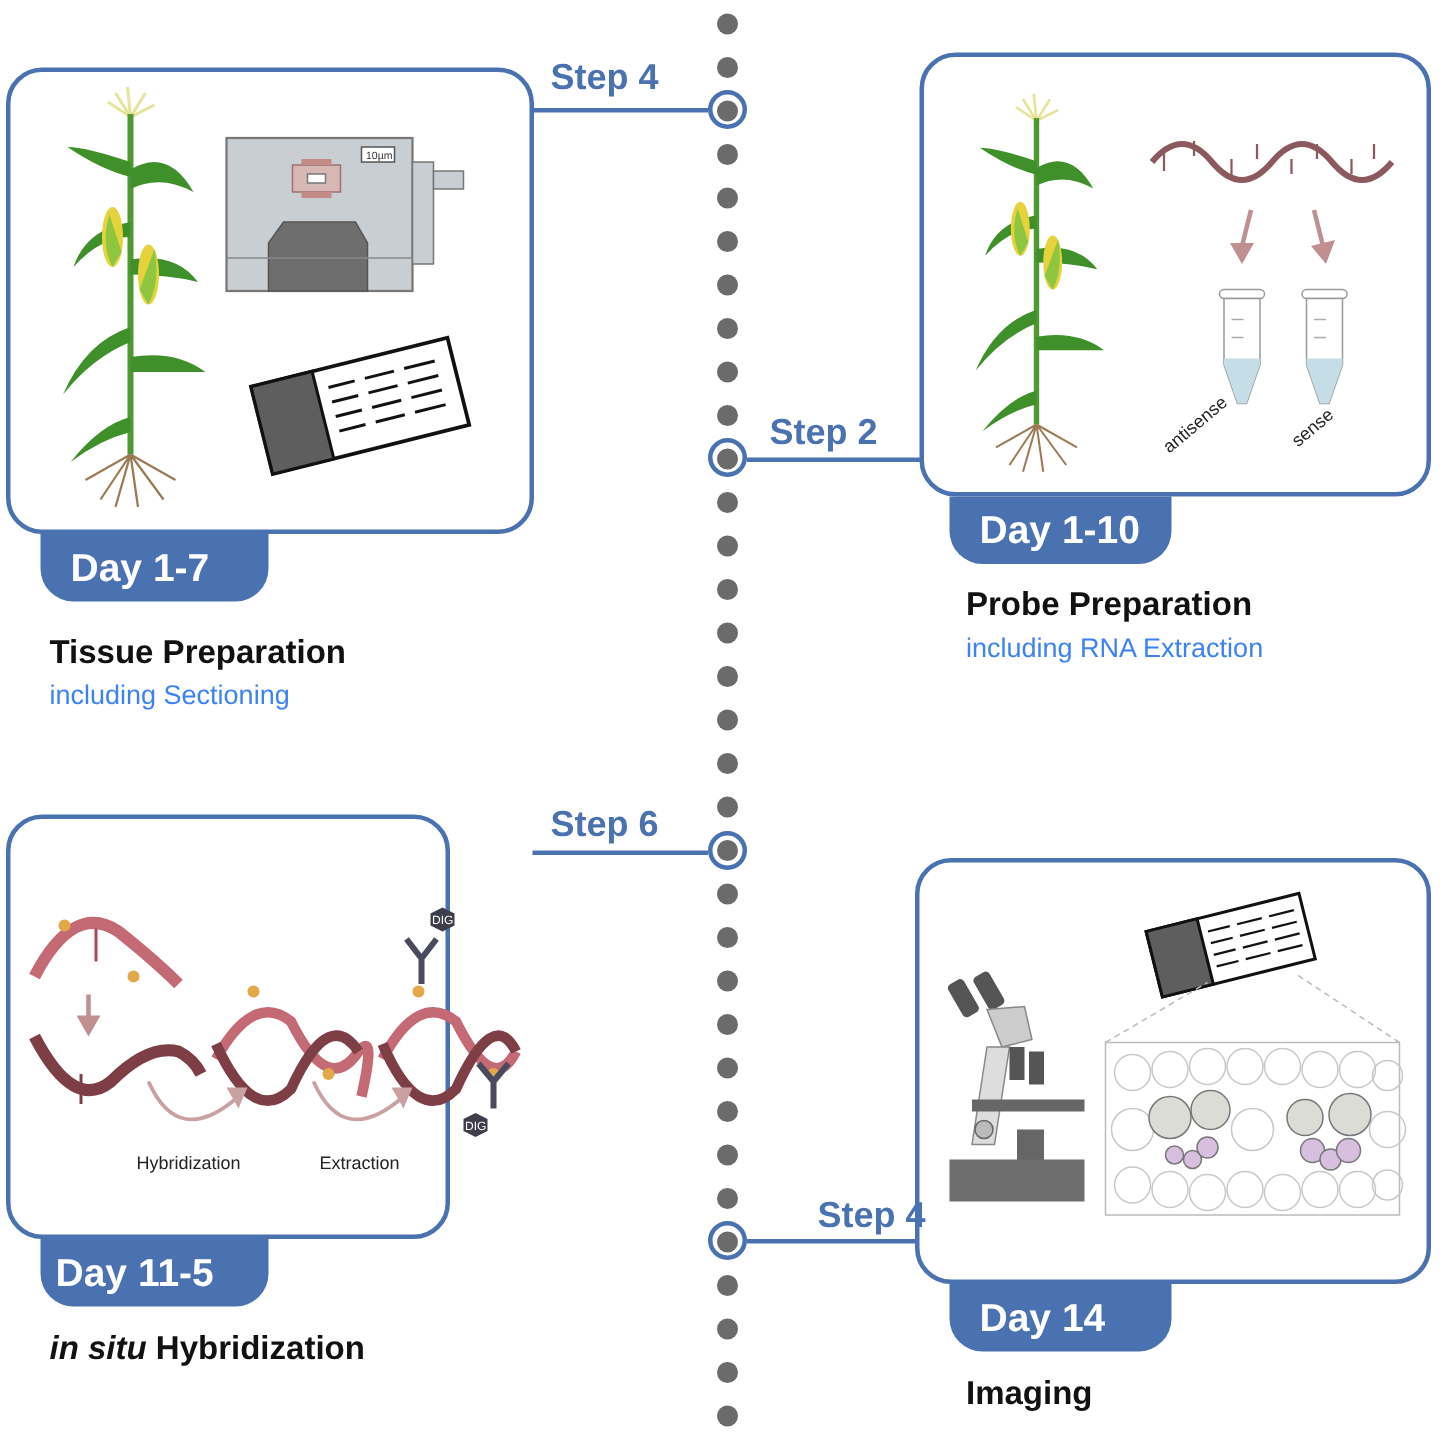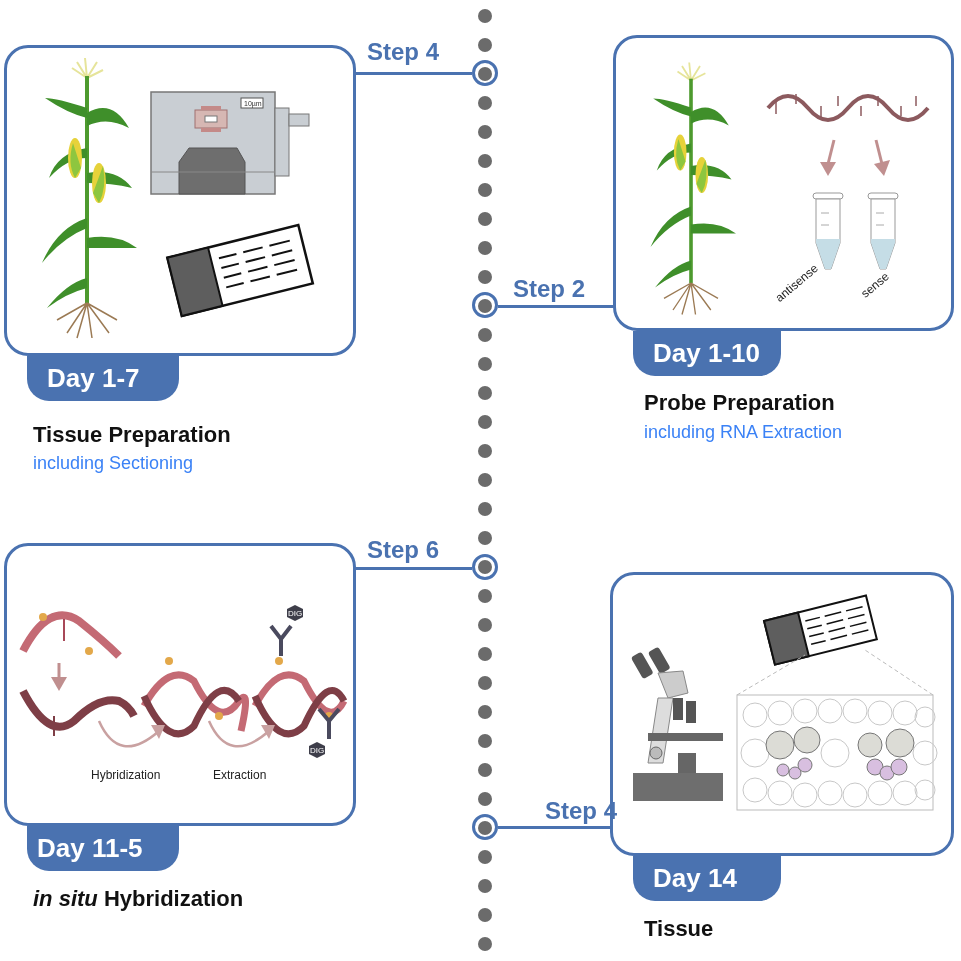--- a/index.html
+++ b/index.html
@@ -159,21 +159,21 @@
   </div>
   <div class="badge" style="left:633px;top:331px;width:148px;height:45px;">Day 1-10</div>
   <div class="step" style="left:513px;top:275px;">Step 2</div>
   <div class="hline" style="left:498px;top:305px;width:116px;"></div>
   <div class="ring" style="left:472px;top:292px;"></div>
   <div class="title" style="left:644px;top:390px;">Probe Preparation</div>
   <div class="sub" style="left:644px;top:422px;">including RNA Extraction</div>
 </div>
 
 <div>
-  <div class="box" style="left:4px;top:543px;width:352px;height:283px;">
+  <div class="box" style="left:4px;top:543px;width:296px;height:283px;">
     <svg style="left:12px;top:55px;" width="330" height="160" viewBox="0 0 330 160">
 
       <path d="M4 50 Q30 0 60 20 Q85 40 100 55" stroke="#c46a74" stroke-width="8" fill="none"></path>
       <circle cx="24" cy="16" r="4" fill="#e3a84a"></circle>
         <circle cx="70" cy="50" r="4" fill="#e3a84a"></circle>
       <line x1="45" y1="18" x2="45" y2="40" stroke="#a84858" stroke-width="2"></line>
 
       <line x1="40" y1="62" x2="40" y2="78" stroke="#c08f8f" stroke-width="3"></line>
         <path d="M32 76 L40 90 L48 76Z" fill="#c08f8f"></path>
 
@@ -285,14 +285,14 @@
         <circle cx="140" cy="122" r="8" fill="#d8bfe0"></circle>
           <circle cx="152" cy="128" r="7" fill="#d8bfe0"></circle>
           <circle cx="164" cy="122" r="8" fill="#d8bfe0"></circle>
       </g>
     </svg>
   </div>
   <div class="badge" style="left:633px;top:856px;width:148px;height:45px;">Day 14</div>
   <div class="step" style="left:513px;top:797px;margin-left:32px;">Step 4</div>
   <div class="hline" style="left:498px;top:826px;width:113px;"></div>
   <div class="ring" style="left:472px;top:814px;"></div>
-  <div class="title" style="left:644px;top:916px;">Tissue</div>
+  <div class="title" style="left:644px;top:916px;">Imaging</div>
 </div>
 
 </body></html>

